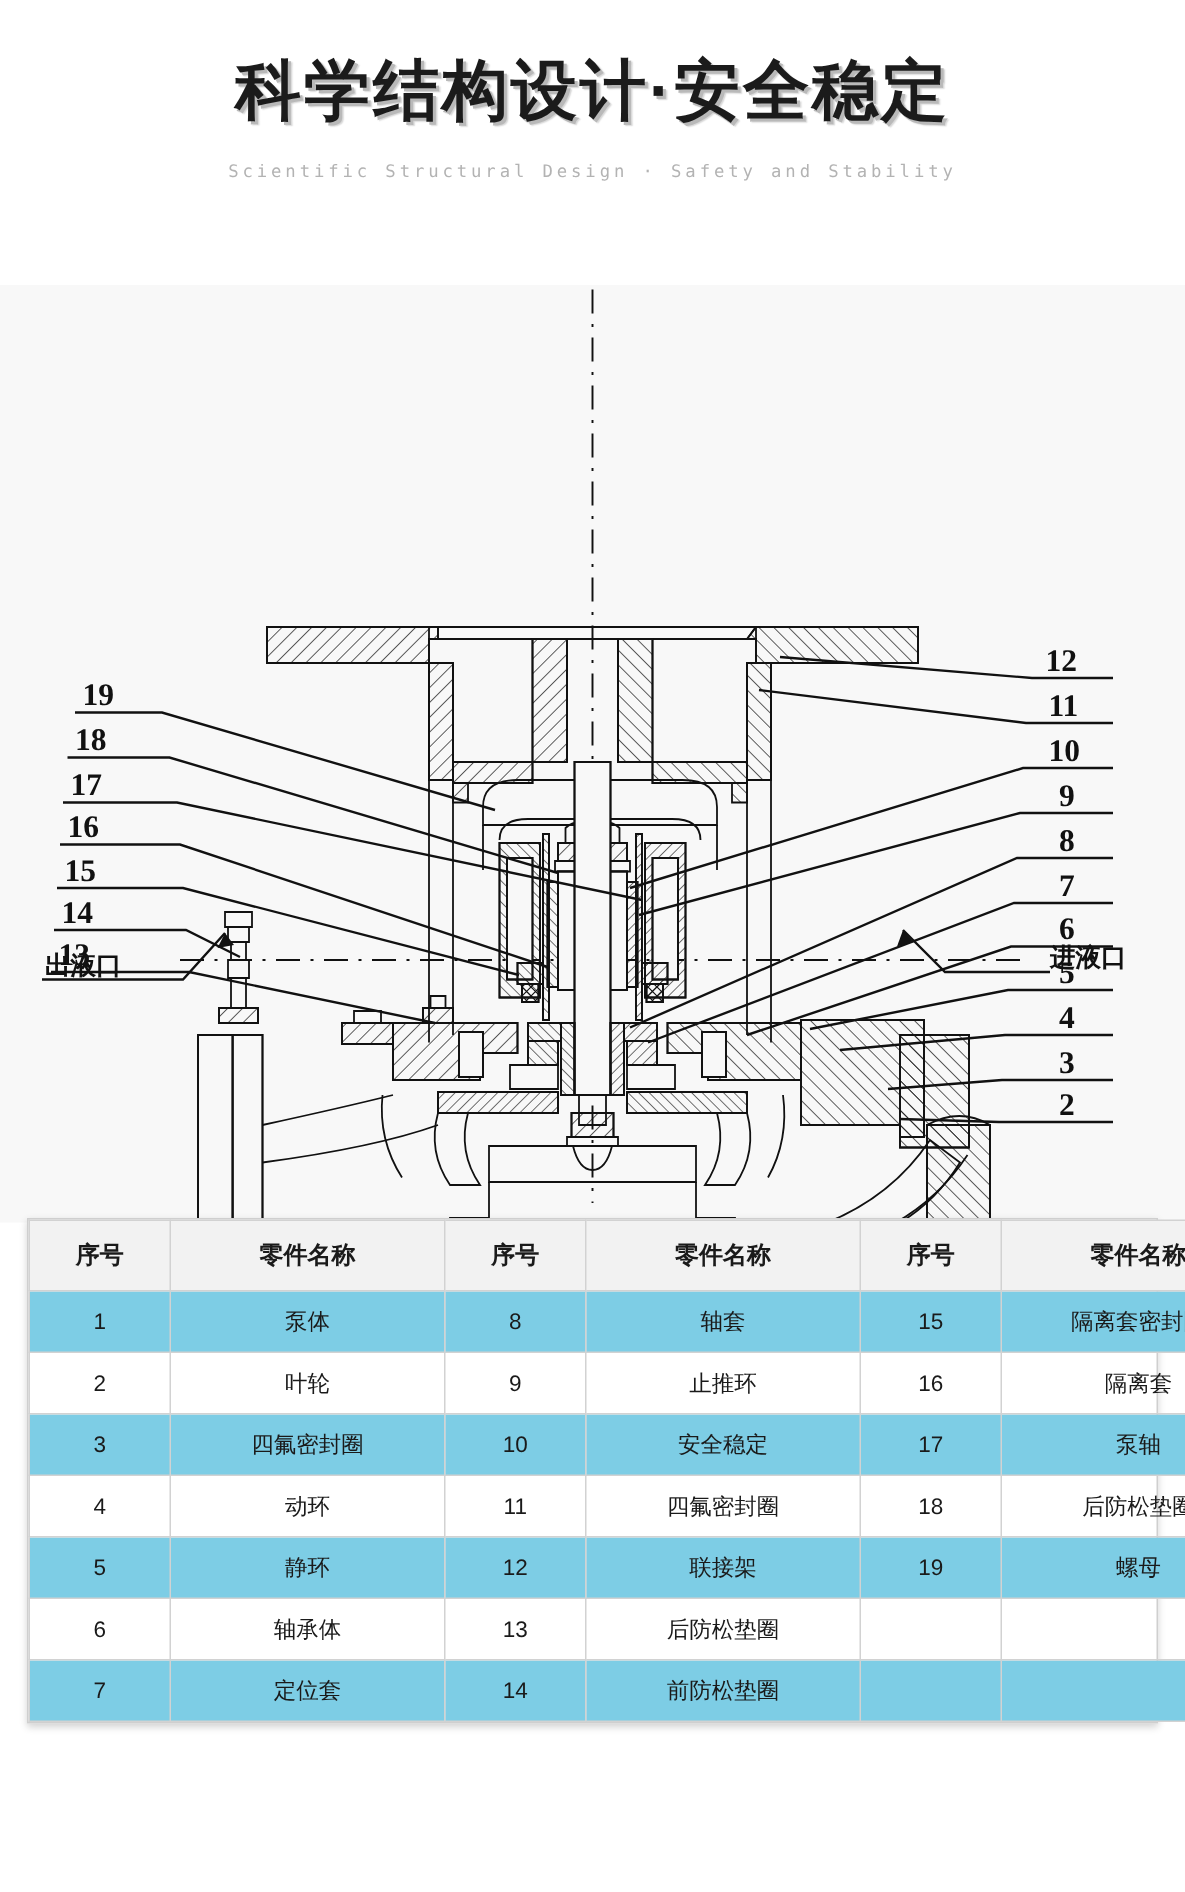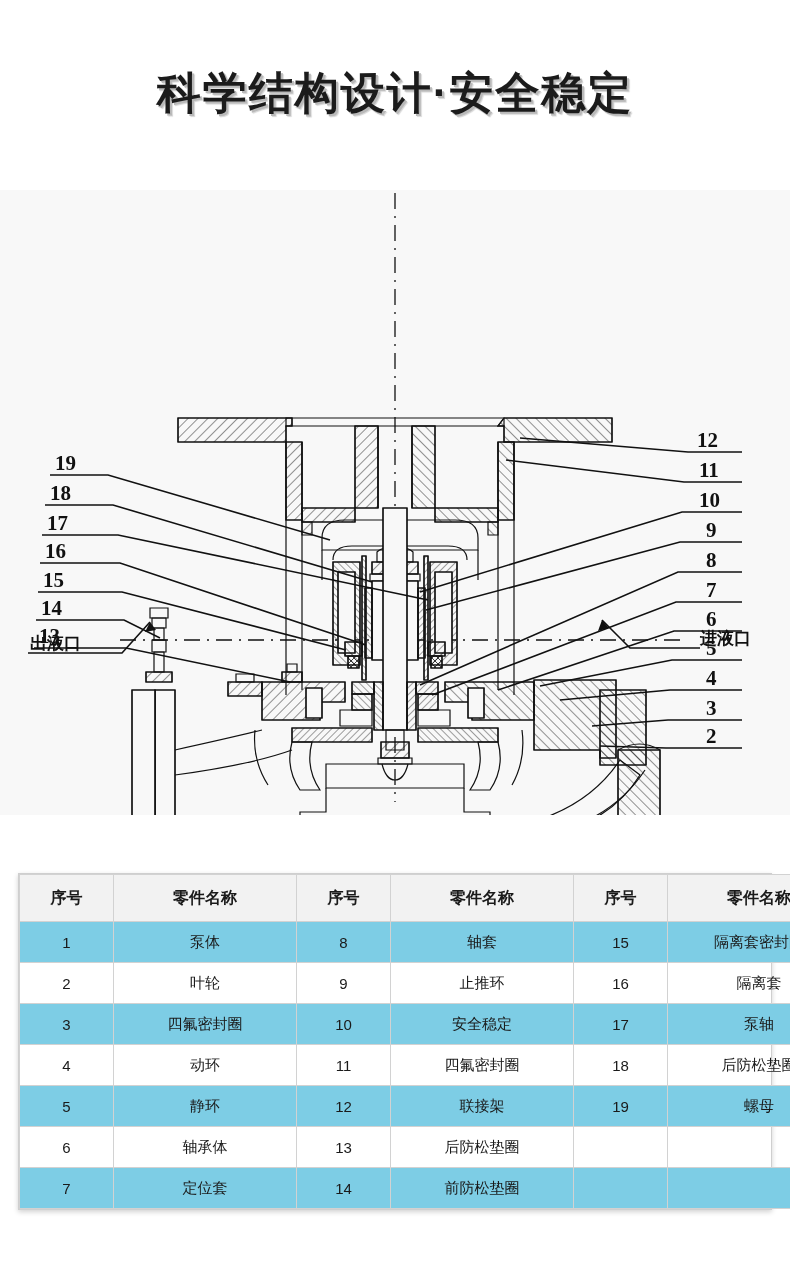--- a/index.html
+++ b/index.html
@@ -5,21 +5,21 @@
   * { box-sizing: border-box; margin: 0; padding: 0; }
   html, body {
     width: 790px; height: 1261px;
     background: #ffffff;
     font-family: "Liberation Sans", "DejaVu Sans", sans-serif;
     overflow: hidden;
   }
   .page { position: relative; width: 790px; height: 1261px; background:#ffffff; }
 
   
-  .header { padding-top: 68px; text-align: center; }
+  .header { padding-top: 36px; text-align: center; }
   .title {
     font-size: 44px;
     font-weight: 700;
     letter-spacing: 2px;
     color: #1b1b1b;
     text-shadow: 2px 2px 0 #b9b9b9, 3px 3px 1px #d6d6d6;
     line-height: 1.15;
   }
   .subtitle {
     margin-top: 20px;
@@ -34,21 +34,21 @@
     position: absolute;
     left: 0; top: 190px;
     width: 790px; height: 625px;
     background: #f8f8f8;
   }
   .diagram-panel svg { display:block; }
 
   
   .table-wrap {
     position: absolute;
-    left: 18px; top: 873px;
+    left: 18px; top: 812px;
     width: 754px;
     background:#ffffff;
     border: 1px solid #cfcfcf;
     box-shadow: 0 2px 5px rgba(0,0,0,0.18);
   }
   table.parts { width: 100%; border-collapse: collapse; table-layout: fixed; }
   table.parts th, table.parts td {
     border: 1px solid #d2d2d2;
     text-align: center;
     font-size: 15px;
@@ -68,20 +68,21 @@
   table.parts col.name { width: 183px; }
   .empty-cell { background: inherit; }
 </style>
 </head>
 <body>
 
 <div class="page">
 
   <div class="header">
     <div class="title">科学结构设计·安全稳定</div>
+    <div class="subtitle">Scientific Structural Design · Safety and Stability</div>
   </div>
 
   <div class="diagram-panel">
     <svg width="790" height="625" viewBox="0 0 790 625">
       <defs>
         <pattern id="hatchR" width="7" height="7" patternTransform="rotate(45)" patternUnits="userSpaceOnUse">
           <line x1="0" y1="0" x2="0" y2="7" stroke="#111" stroke-width="0.9"></line>
         </pattern>
         <pattern id="hatchL" width="7" height="7" patternTransform="rotate(-45)" patternUnits="userSpaceOnUse">
           <line x1="0" y1="0" x2="0" y2="7" stroke="#111" stroke-width="0.9"></line>

